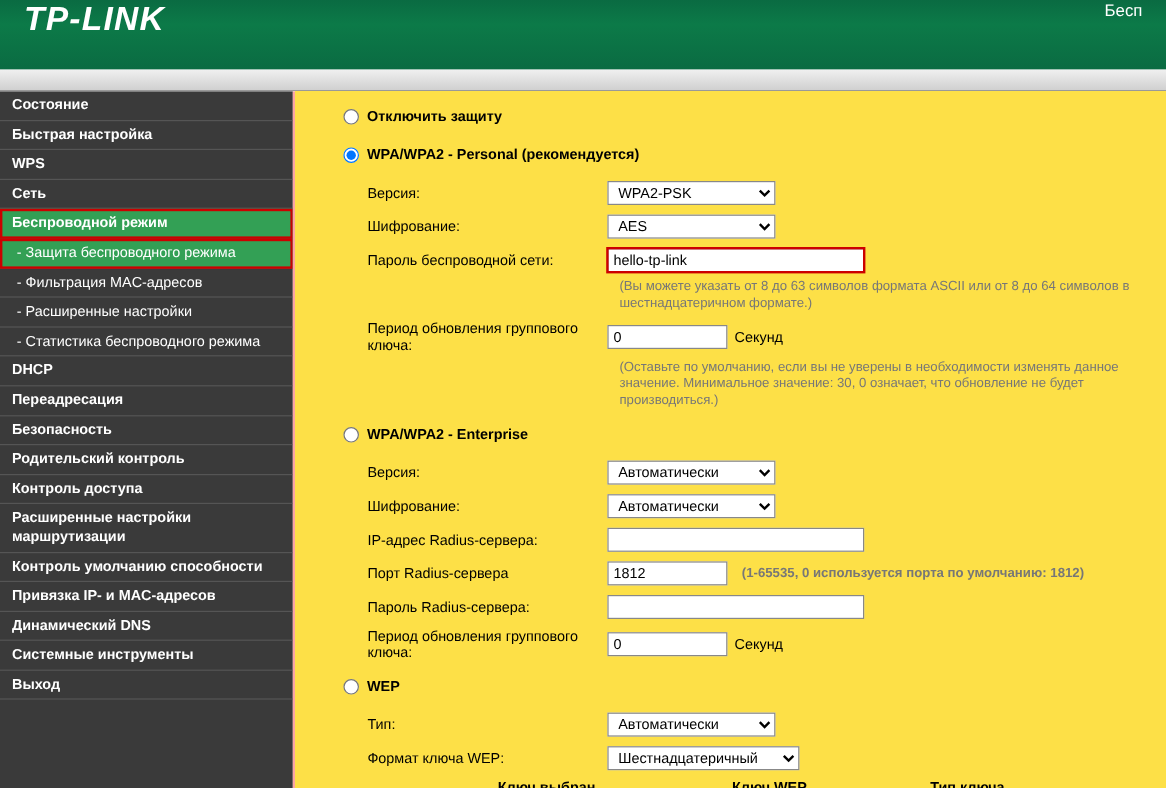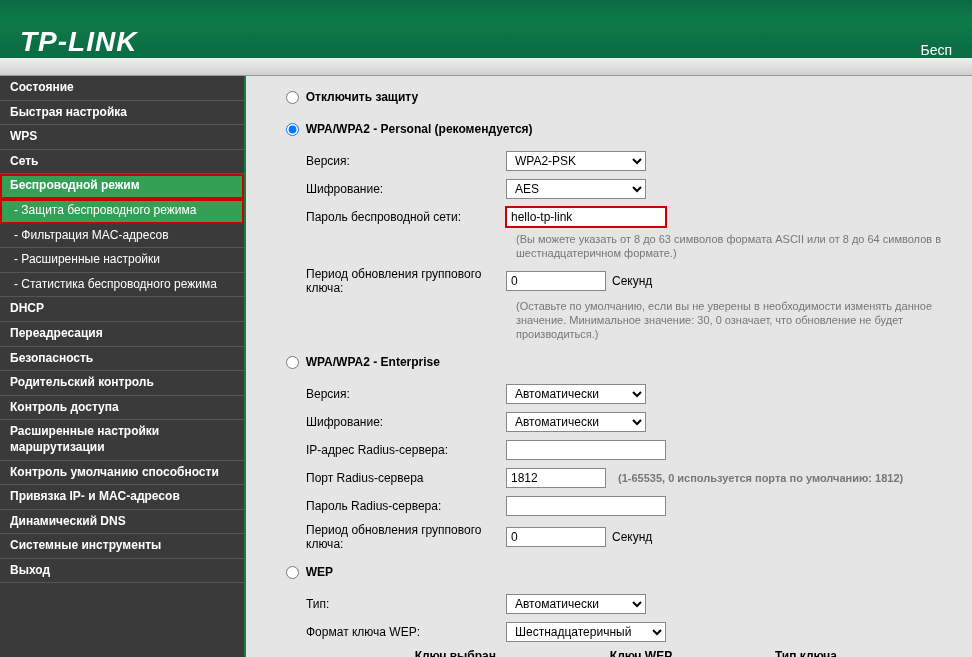--- a/index.html
+++ b/index.html
@@ -16,21 +16,21 @@
       width: 972px;
       height: 657px;
       display: flex;
       flex-direction: column;
       overflow: hidden;
     }
     .header {
       height: 58px;
       background: linear-gradient(to bottom, #0a6b42 0%, #0c7a48 35%, #0a6b42 100%);
       display: flex;
-      align-items: flex-end;
+      align-items: flex-start;
       justify-content: space-between;
       padding: 0 20px;
       color: #fff;
     }
     .logo {
       font-size: 28px;
       font-weight: bold;
       letter-spacing: 1px;
       font-style: italic;
     }
@@ -72,25 +72,25 @@
       outline: 2px solid #c00;
       outline-offset: -2px;
     }
     .sidebar-item.highlighted-sub {
       background: #33a055;
       outline: 2px solid #c00;
       outline-offset: -2px;
     }
     .content {
       flex: 1;
-      background: #e5e5e5;
+      background: #fde047;
       padding: 10px 20px 20px 20px;
       overflow-y: auto;
       font-size: 12px;
-      border-left: 2px solid #15803d;
+      border-left: 2px solid #fca5a5;
     }
     .row {
       display: flex;
       align-items: center;
       margin-bottom: 6px;
       min-height: 22px;
     }
     .lbl {
       width: 200px;
       text-align: left;
@@ -122,21 +122,21 @@
       height: 20px;
       background: #fff;
     }
     select {
       min-width: 140px;
     }
     input[type="text"] {
       width: 100px;
     }
     input[type="text"].wide {
-      width: 160px;
+      width: 214px;
     }
     .hint {
       color: #777;
       font-size: 11px;
       padding-left: 210px;
       margin-top: -2px;
       margin-bottom: 6px;
       line-height: 1.3;
     }
     .hint-inline {

